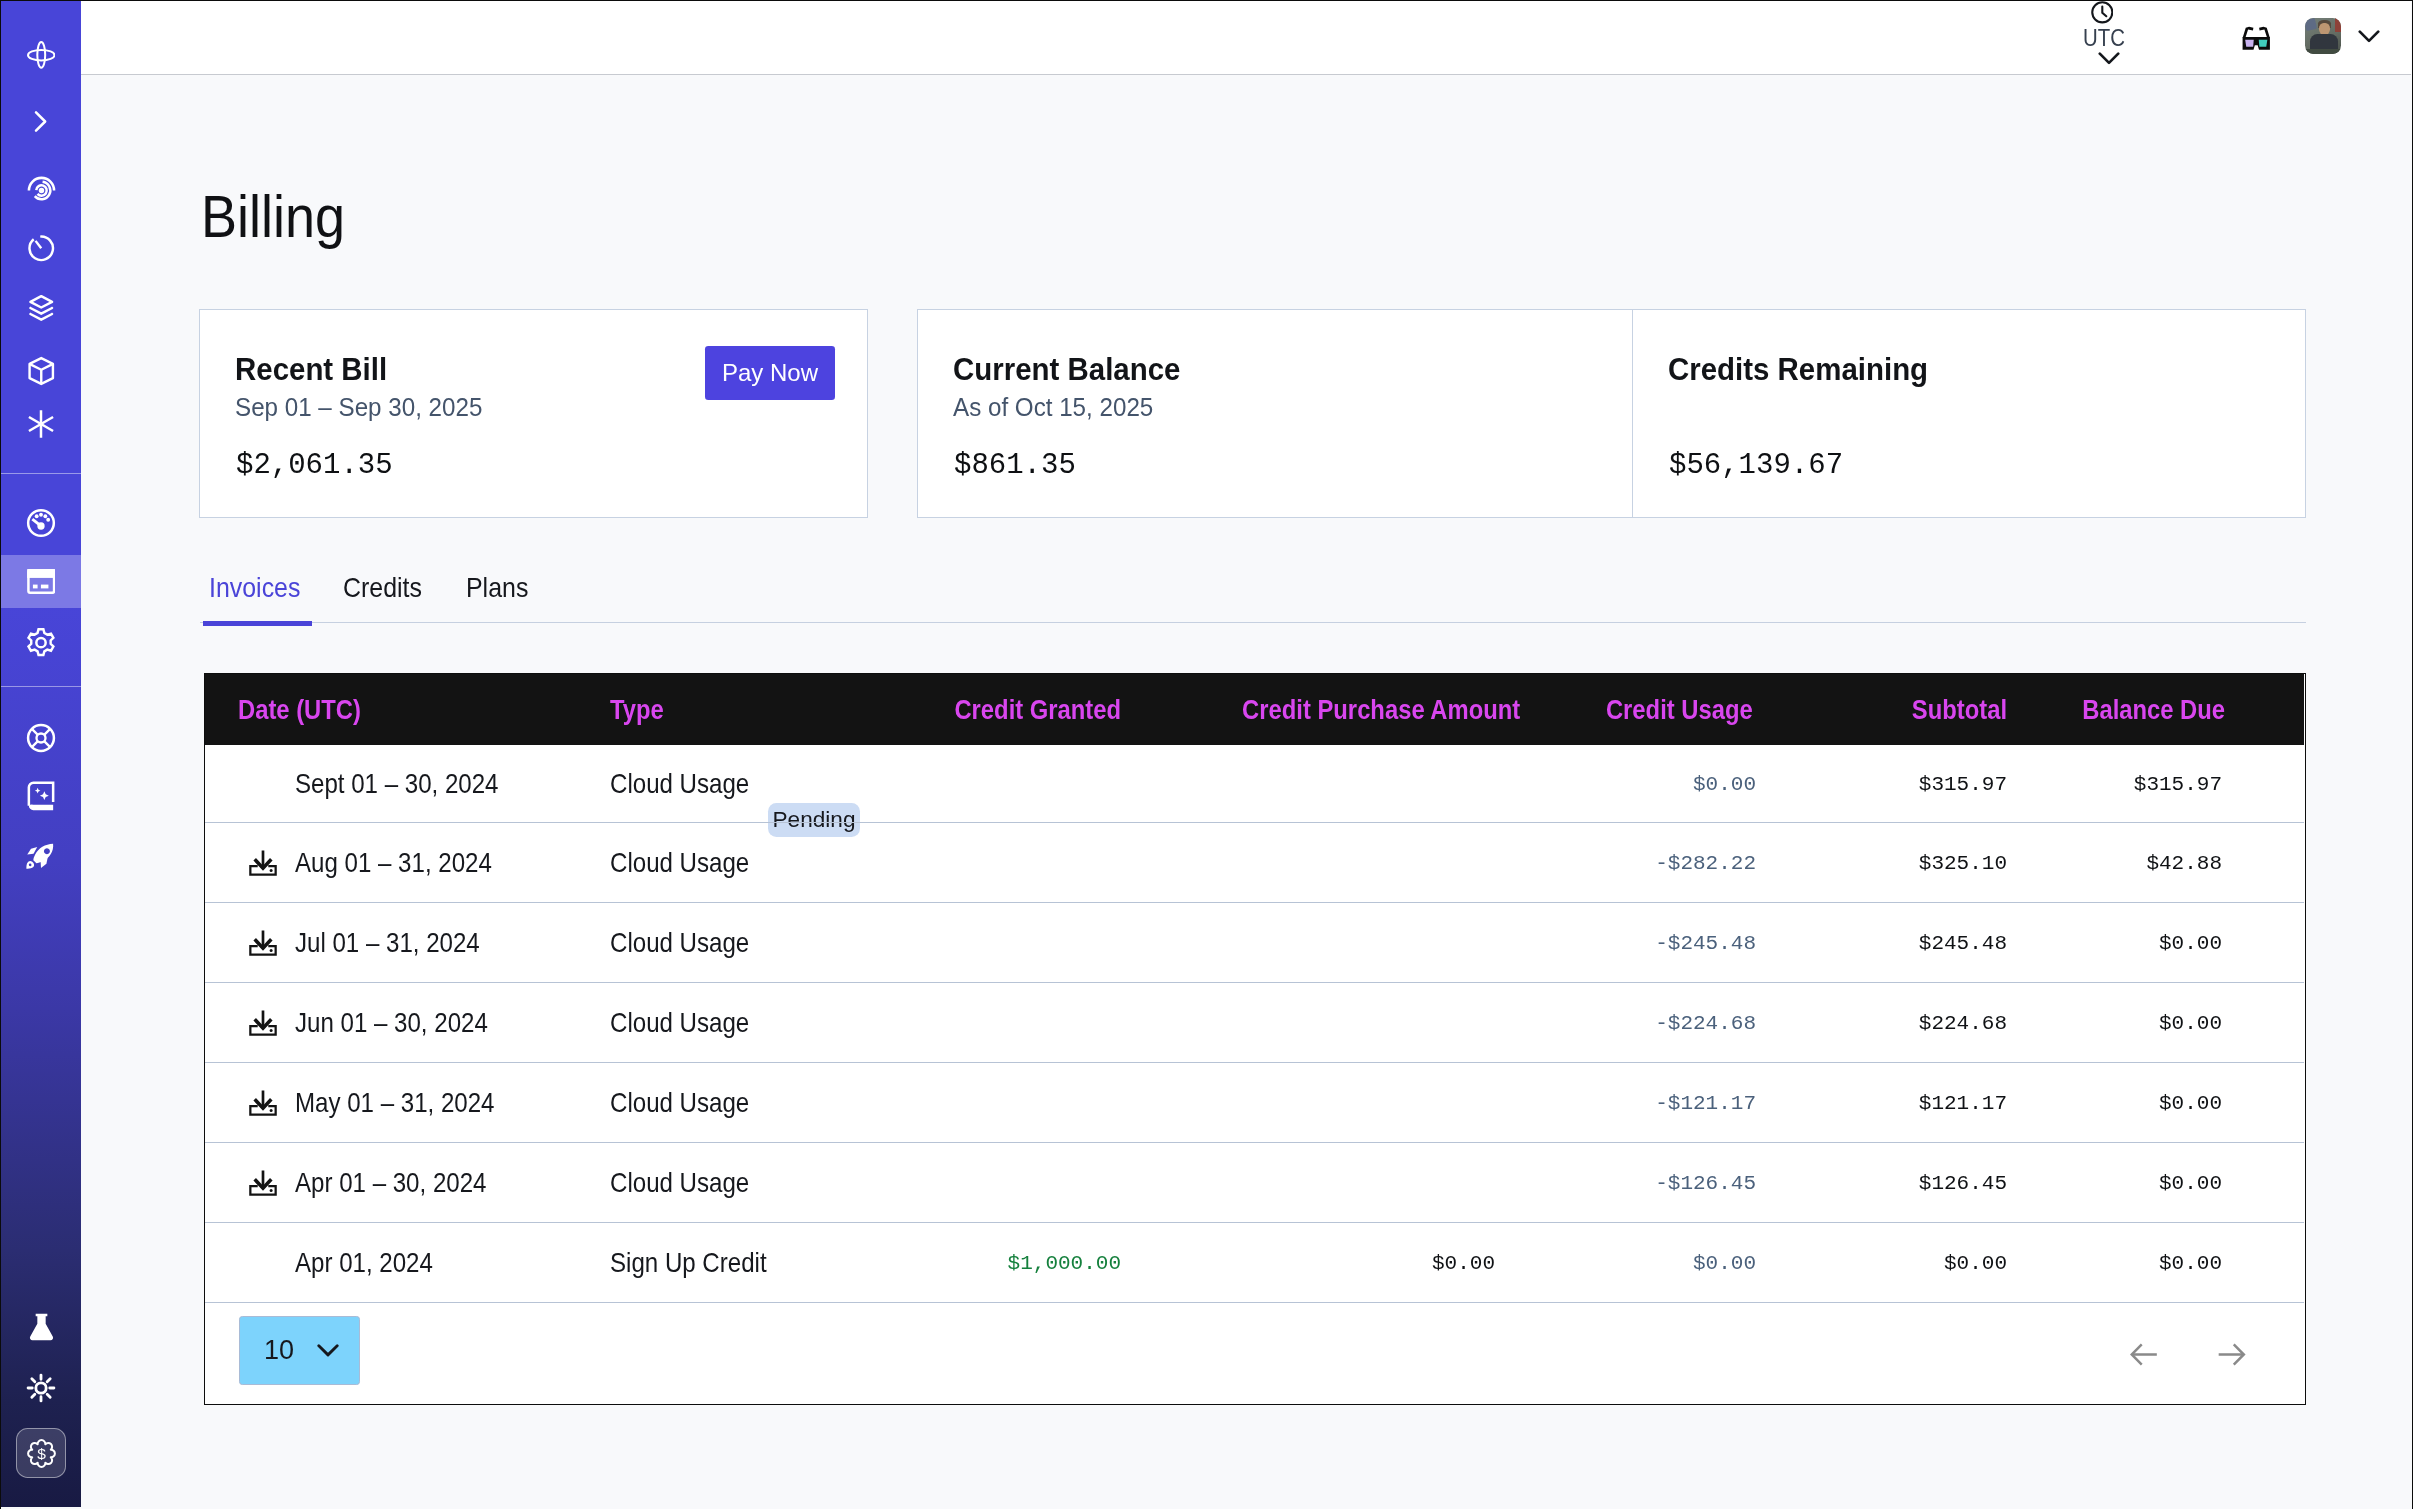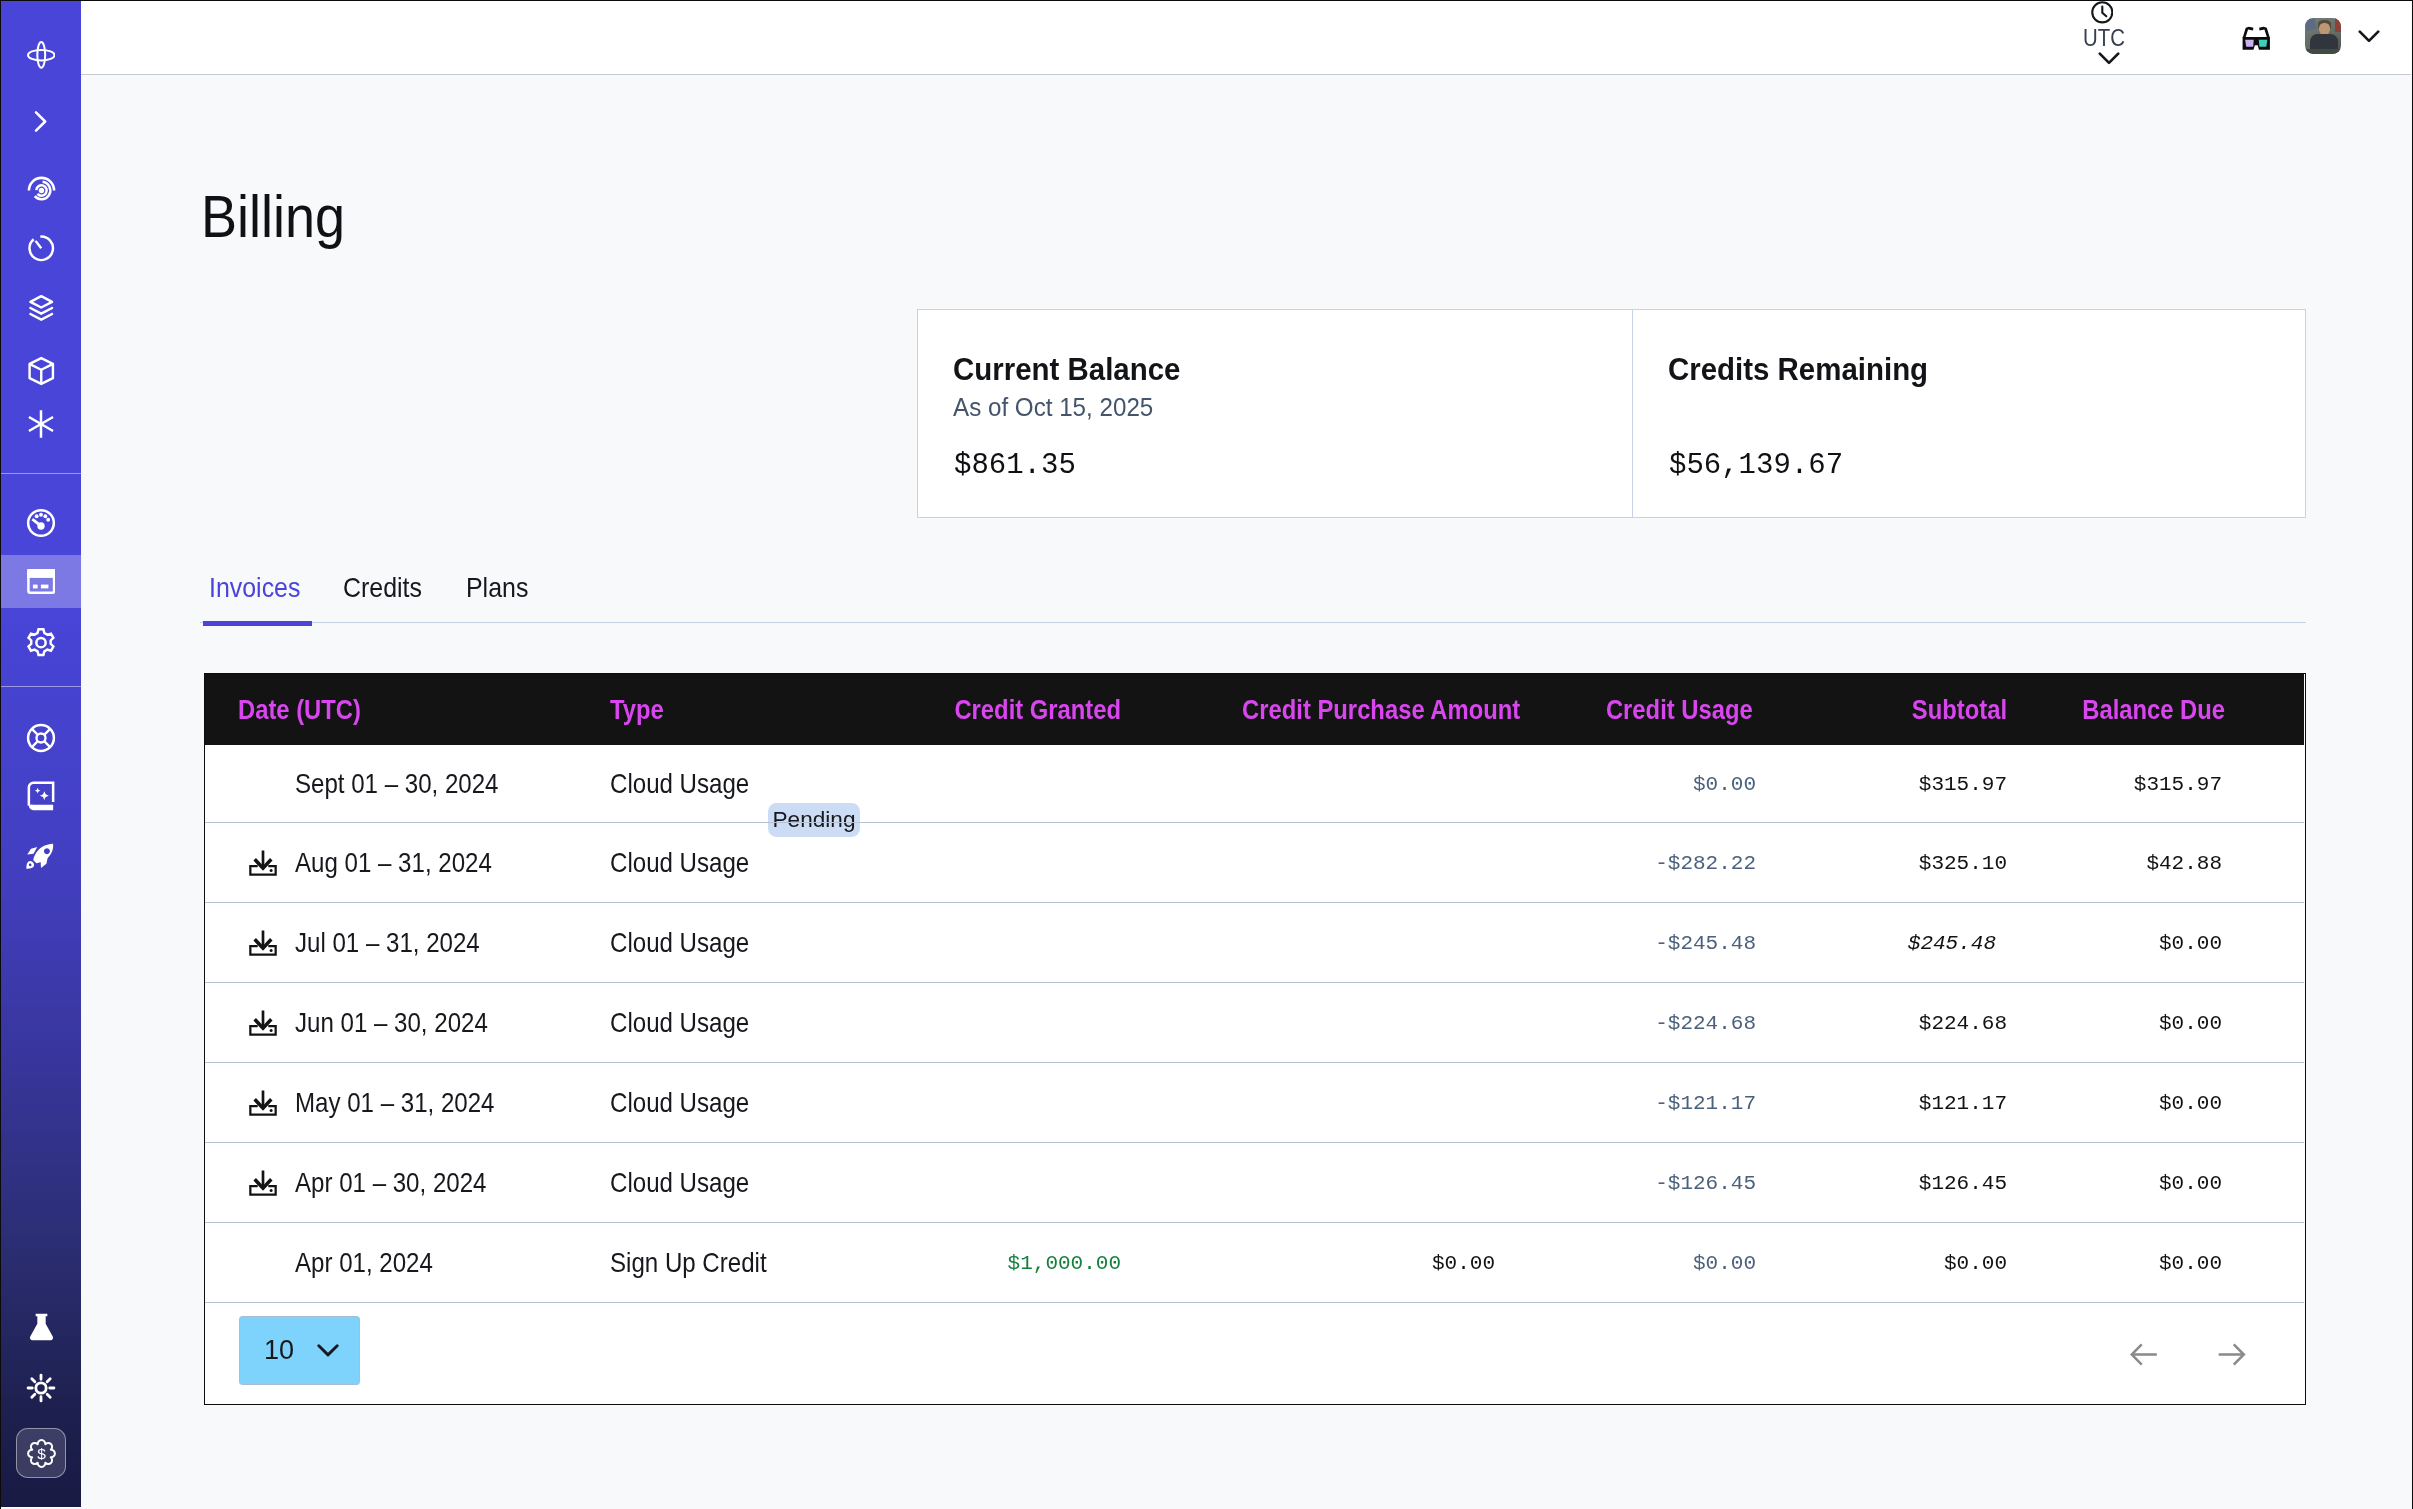--- a/index.html
+++ b/index.html
@@ -199,20 +199,26 @@
       <div style="position:absolute; left:14.2px; top:5px; width:11px; height:12.6px; border-radius:42% 42% 45% 45%; background:#bd9672;"></div>
       <div style="position:absolute; left:5px; top:16.7px; width:28px; height:19px; border-radius:7.5px 7.5px 0 0; background:#31363e;"></div>
       <div style="position:absolute; left:0px; top:31px; width:36px; height:5px; background:#414b41;"></div>
     </div>
     <svg style="position:absolute; left:2277px; top:28.5px;" width="22" height="13.4" viewBox="0 0 26 16">
         <path d="M2 2l11 11L24 2" fill="none" stroke="#14171c" stroke-width="3.2" stroke-linecap="round" stroke-linejoin="round"></path>
       </svg>
   </div>
   <h1 class="title">Billing</h1>
 
+  <div class="card" style="left:198px; width:669px;">
+    <h2 style="position:absolute; left:35px; top:41px;">Recent Bill</h2>
+    <div class="sub" style="position:absolute; left:35px; top:82px;">Sep 01 – Sep 30, 2025</div>
+    <div class="amt" style="position:absolute; left:36px; top:139px;">$2,061.35</div>
+    <div class="paynow">Pay Now</div>
+  </div>
   <div class="card" style="left:916px; width:786px;">
     <h2 style="position:absolute; left:35px; top:41px;">Current Balance</h2>
     <div class="sub" style="position:absolute; left:35px; top:82px;">As of Oct 15, 2025</div>
     <div class="amt" style="position:absolute; left:36px; top:139px;">$861.35</div>
   </div>
   <div class="card" style="left:1631px; width:674px;">
     <h2 style="position:absolute; left:35px; top:41px;">Credits Remaining</h2>
     <div class="amt" style="position:absolute; left:36px; top:139px;">$56,139.67</div>
   </div>
 
@@ -261,21 +267,21 @@
           <g fill="none" stroke="#131313">
             <path d="M16.5 2V22" stroke-width="3.2"></path>
             <path d="M6.6 12.6 L16.5 23.2 26.4 12.6" stroke-width="4.2"></path>
             <path d="M10.2 20.7H1.4V31H31.6V20.7H22.8" stroke-width="2.7"></path>
           </g>
           <circle cx="26.2" cy="26" r="1.8" fill="#131313"></circle>
         </svg>
       <span class="cell" style="left:90px;">Jul 01 – 31, 2024</span>
       <span class="cell" style="left:405px;">Cloud Usage</span>
       <span class="cell rr mono cu" style="right:548px;">-$245.48</span>
-      <span class="cell rr mono dk" style="right:308px;font-style:italic;">$245.48</span>
+      <span class="cell rr mono dk" style="right:297px;">$245.48</span>
       <span class="cell rr mono dk" style="right:82px;">$0.00</span>
     </div>
     <div class="trow">
       <svg class="dlico" viewBox="0 0 33 34">
           <g fill="none" stroke="#131313">
             <path d="M16.5 2V22" stroke-width="3.2"></path>
             <path d="M6.6 12.6 L16.5 23.2 26.4 12.6" stroke-width="4.2"></path>
             <path d="M10.2 20.7H1.4V31H31.6V20.7H22.8" stroke-width="2.7"></path>
           </g>
           <circle cx="26.2" cy="26" r="1.8" fill="#131313"></circle>

